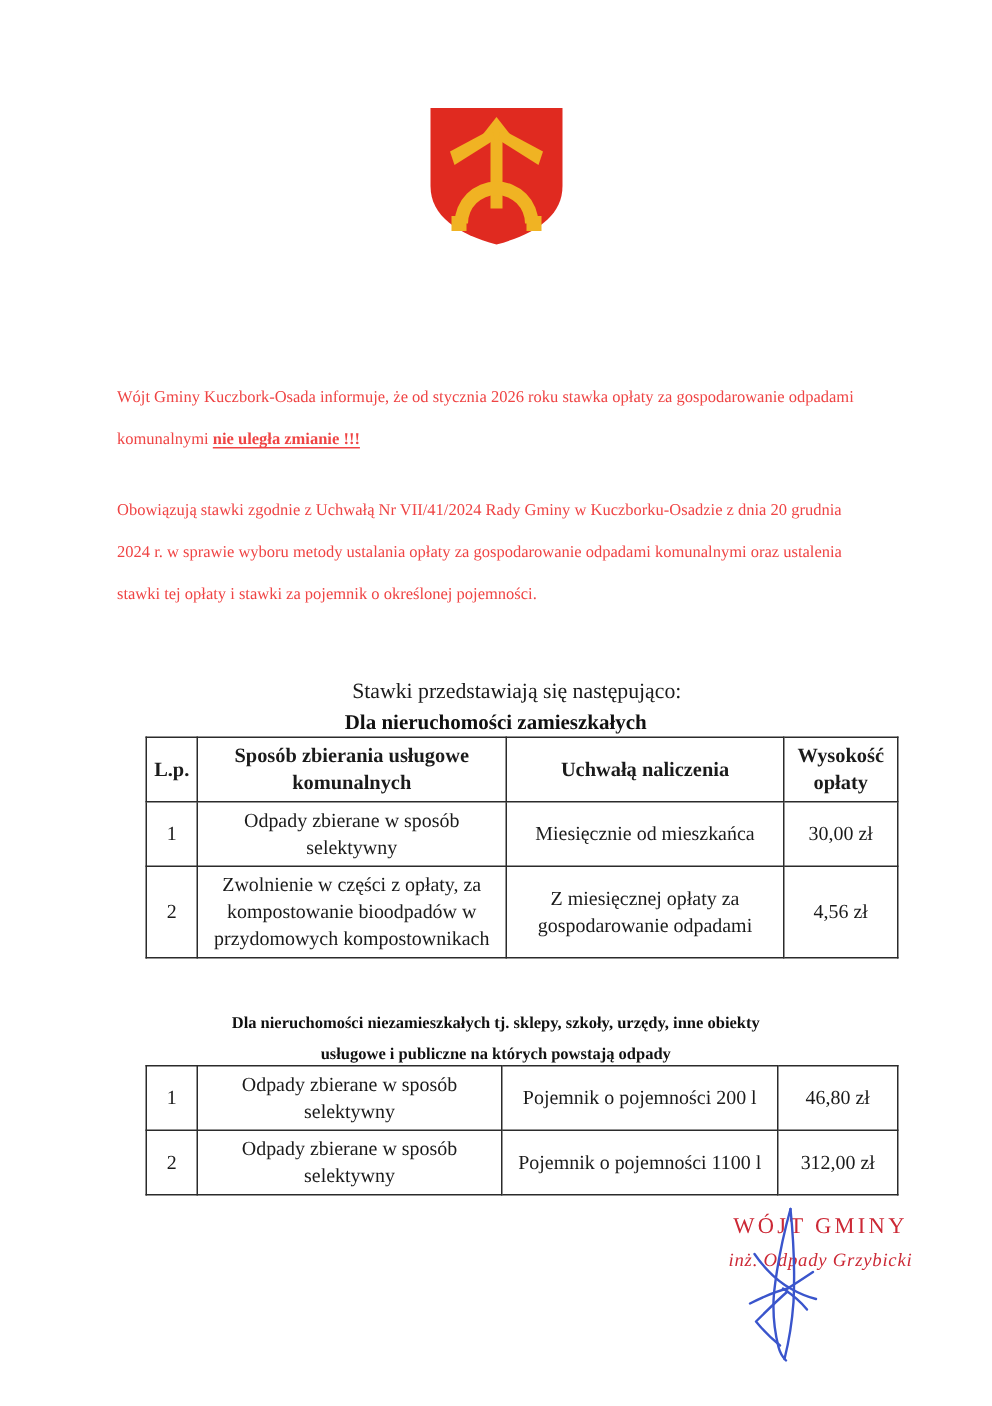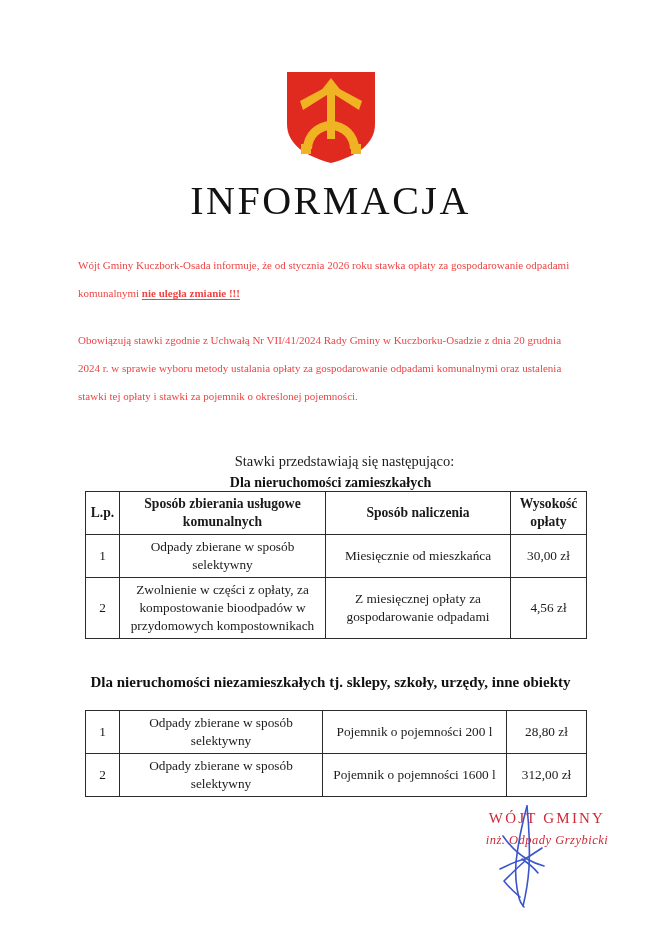--- a/index.html
+++ b/index.html
@@ -86,29 +86,30 @@
     right: 0;
     text-align: center;
     font-size: 14px;
     line-height: 21px;
     font-weight: bold;
     color: #111;
   }
   .section-head.wide {
     left: 60px;
     right: 60px;
-    font-size: 15px;
+    font-size: 11px;
   }
 
   
   table.rates {
     position: absolute;
     border-collapse: collapse;
     table-layout: fixed;
     background: #fff;
+    margin-left: 12px;
   }
   table.rates th,
   table.rates td {
     border: 1px solid #2b2b2b;
     padding: 3px 4px;
     text-align: center;
     vertical-align: middle;
     font-size: 13.3px;
     line-height: 18px;
     color: #1b1b1b;
@@ -183,21 +184,20 @@
       <path d="M45 23 L18 40 L15 31 L43 16 Z" fill="#F0B323"></path>
 
       <path d="M47 23 L74 40 L77 31 L49 16 Z" fill="#F0B323"></path>
 
       <path d="M18 79 A28 28 0 0 1 74 79 L65 79 A19 19 0 0 0 27 79 Z" fill="#F0B323"></path>
       <rect x="16" y="74" width="10" height="10" fill="#F0B323"></rect>
       <rect x="66" y="74" width="10" height="10" fill="#F0B323"></rect>
     </svg>
   </div>
 
-  <div class="doc-title">INFORMACJA</div>
 
   <div class="body-block" style="top:251px;">
     <div class="para para-1"><span>Wójt Gminy Kuczbork-Osada informuje, że od stycznia 2026 roku stawka opłaty za gospodarowanie odpadami komunalnymi </span><span class="emph">nie uległa zmianie !!!</span></div>
   </div>
 
   <div class="body-block" style="top:326px;">
     <div class="para">Obowiązują stawki zgodnie z Uchwałą Nr VII/41/2024 Rady Gminy w Kuczborku-Osadzie  z dnia 20 grudnia 2024 r. w sprawie wyboru metody ustalania opłaty za gospodarowanie odpadami komunalnymi oraz ustalenia stawki tej opłaty i stawki za pojemnik o określonej pojemności.</div>
   </div>
 
   <div class="lead-line" style="top:449px;padding-left:28px;">Stawki przedstawiają się następująco:</div>
@@ -208,21 +208,21 @@
     <colgroup>
       <col style="width:34px">
       <col style="width:206px">
       <col style="width:185px">
       <col style="width:76px">
     </colgroup>
     <thead>
       <tr>
         <th>L.p.</th>
         <th>Sposób zbierania usługowe komunalnych</th>
-        <th>Sposób naliczenia</th>
+        <th>Uchwałą naliczenia</th>
         <th>Wysokość opłaty</th>
       </tr>
     </thead>
     <tbody>
       <tr>
         <td class="idx">1</td>
         <td>Odpady zbierane w sposób selektywny</td>
         <td>Miesięcznie od mieszkańca</td>
         <td class="amount">30,00 zł</td>
       </tr>
@@ -230,40 +230,41 @@
         <td class="idx">2</td>
         <td>Zwolnienie w części z opłaty,  za kompostowanie bioodpadów w przydomowych kompostownikach</td>
         <td>Z miesięcznej opłaty za gospodarowanie odpadami</td>
         <td class="amount">4,56 zł</td>
       </tr>
     </tbody>
   </table>
 
   <div class="section-head wide" style="top:672px;">
     <div>Dla nieruchomości niezamieszkałych tj. sklepy, szkoły, urzędy, inne obiekty</div>
+    <div>usługowe i publiczne na których powstają odpady</div>
   </div>
 
   <table class="rates" id="table-nonresidential">
     <colgroup>
       <col style="width:34px">
       <col style="width:203px">
       <col style="width:184px">
       <col style="width:80px">
     </colgroup>
     <tbody>
       <tr>
         <td class="idx">1</td>
         <td>Odpady zbierane w sposób selektywny</td>
         <td>Pojemnik o pojemności 200 l</td>
-        <td class="amount">28,80 zł</td>
+        <td class="amount">46,80 zł</td>
       </tr>
       <tr>
         <td class="idx">2</td>
         <td>Odpady zbierane w sposób selektywny</td>
-        <td>Pojemnik o pojemności 1600 l</td>
+        <td>Pojemnik o pojemności 1100 l</td>
         <td class="amount">312,00 zł</td>
       </tr>
     </tbody>
   </table>
 
   <div class="sign-area">
     <div class="stamp">
       <div class="stamp-line1">WÓJT GMINY</div>
       <div class="stamp-line2">inż. Odpady Grzybicki</div>
     </div>

